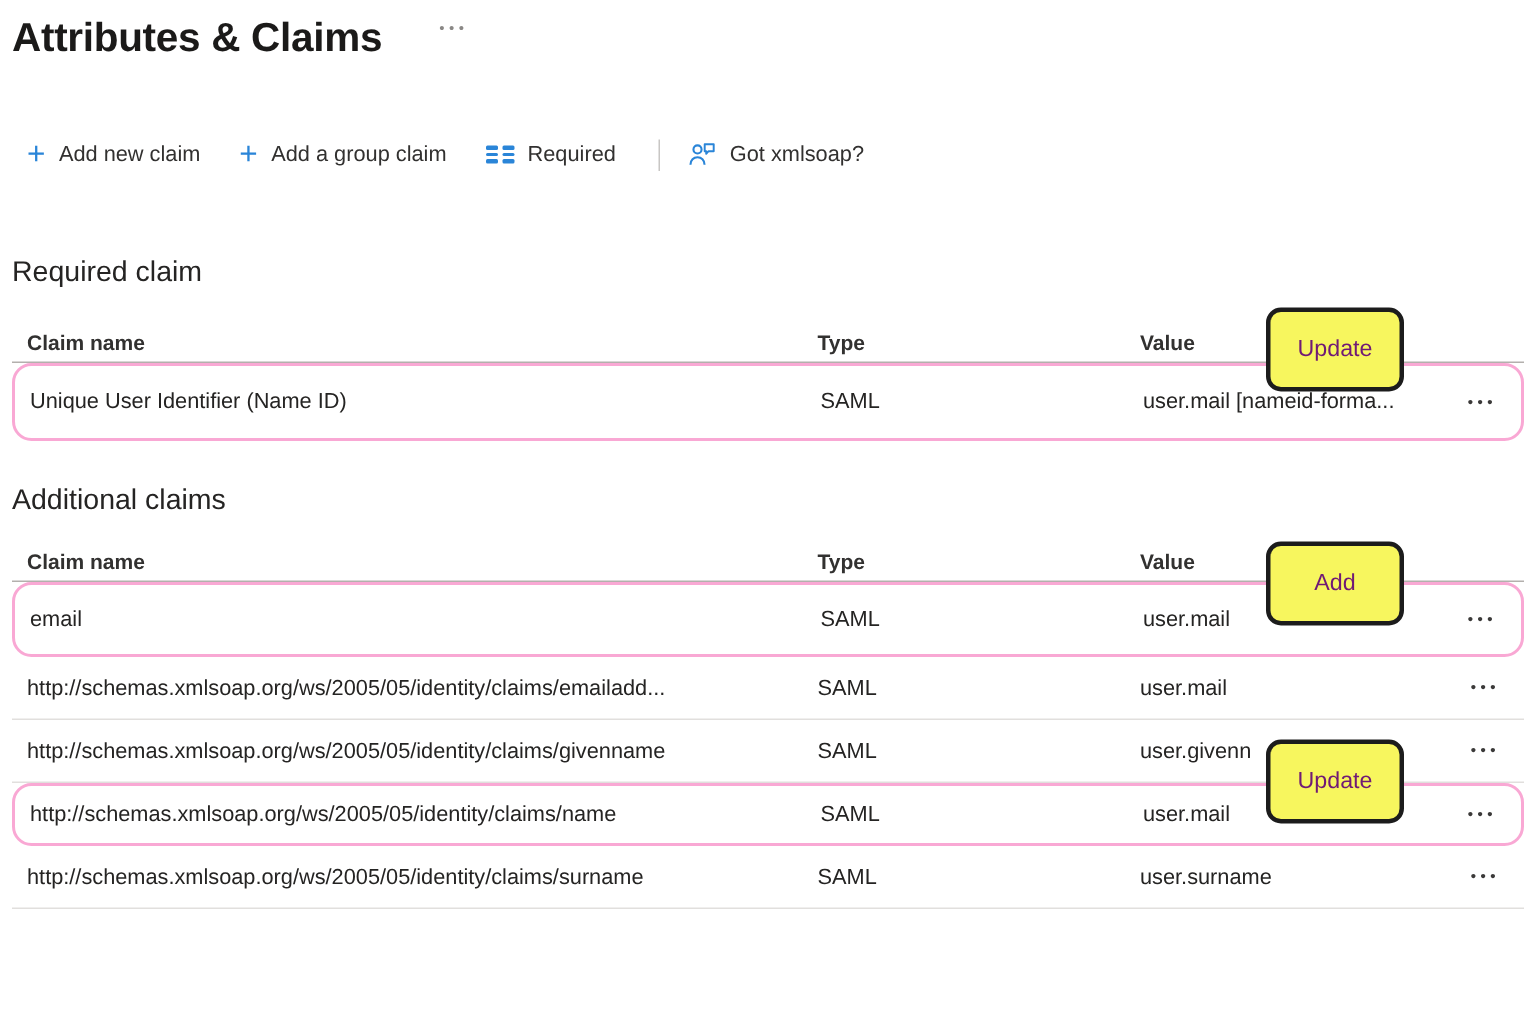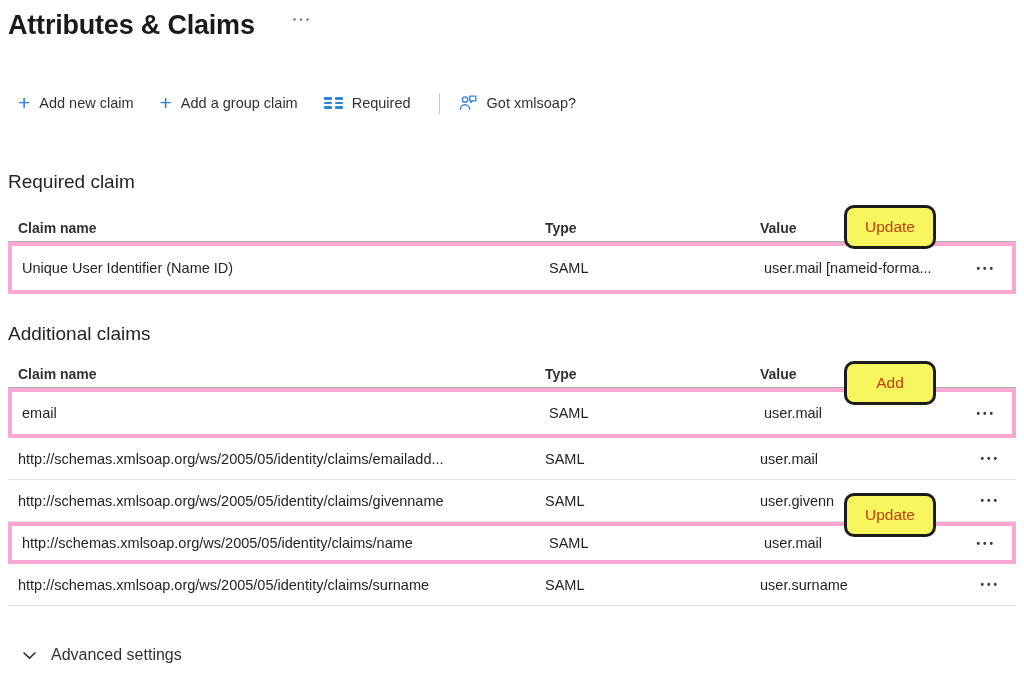--- a/index.html
+++ b/index.html
@@ -109,22 +109,22 @@
     border-bottom: 1px solid #b3b0ad;
   }
   .t-row {
     font-size: 14.5px;
     color: #252423;
     height: 42px;
     border-bottom: 1px solid #e1dfdd;
     cursor: pointer;
   }
   .t-row.boxed {
-    border: 4px solid #f9a8d4;
-    border-radius: 1px;
+    border: 2px solid #f9a8d4;
+    border-radius: 13px;
   }
   .t-row.tall { height: 52px; }
   .t-row.med { height: 50px; }
   .cell-name, .cell-type, .cell-value {
     white-space: nowrap;
     overflow: hidden;
   }
   .row-menu {
     text-align: right;
     color: #3b3a39;
@@ -132,29 +132,29 @@
     font-weight: 700;
     letter-spacing: 3px;
     cursor: pointer;
     padding-right: 6px;
   }
 
   
   .callout {
     position: absolute;
     width: 92px;
-    height: 44px;
+    height: 56px;
     background: #f7f65e;
     border: 3px solid #1c1c1c;
     border-radius: 10px;
     display: flex;
     align-items: center;
     justify-content: center;
     font-size: 15.5px;
-    color: #c2410c;
+    color: #701a75;
     z-index: 5;
   }
   .callout-1 { left: 844px; top: 205px; }
   .callout-2 { left: 844px; top: 361px; }
   .callout-3 { left: 844px; top: 493px; }
 
   
   .advanced {
     display: flex;
     align-items: center;
@@ -263,26 +263,18 @@
       <span class="row-menu">•••</span>
     </div>
     <div class="t-row">
       <span class="cell-name">http://schemas.xmlsoap.org/ws/2005/05/identity/claims/surname</span>
       <span class="cell-type">SAML</span>
       <span class="cell-value">user.surname</span>
       <span class="row-menu">•••</span>
     </div>
   </div>
 
-  <div class="advanced">
-    <span style="display:flex;">
-      <svg width="15" height="9" viewBox="0 0 15 9" fill="none">
-        <polyline points="1.5,1.5 7.5,7.2 13.5,1.5" stroke="#323130" stroke-width="1.6" fill="none"></polyline>
-      </svg>
-    </span>
-    <span>Advanced settings</span>
-  </div>
 
   <div class="callout callout-1">Update</div>
   <div class="callout callout-2">Add</div>
   <div class="callout callout-3">Update</div>
 
 </div>
 
 </body></html>

